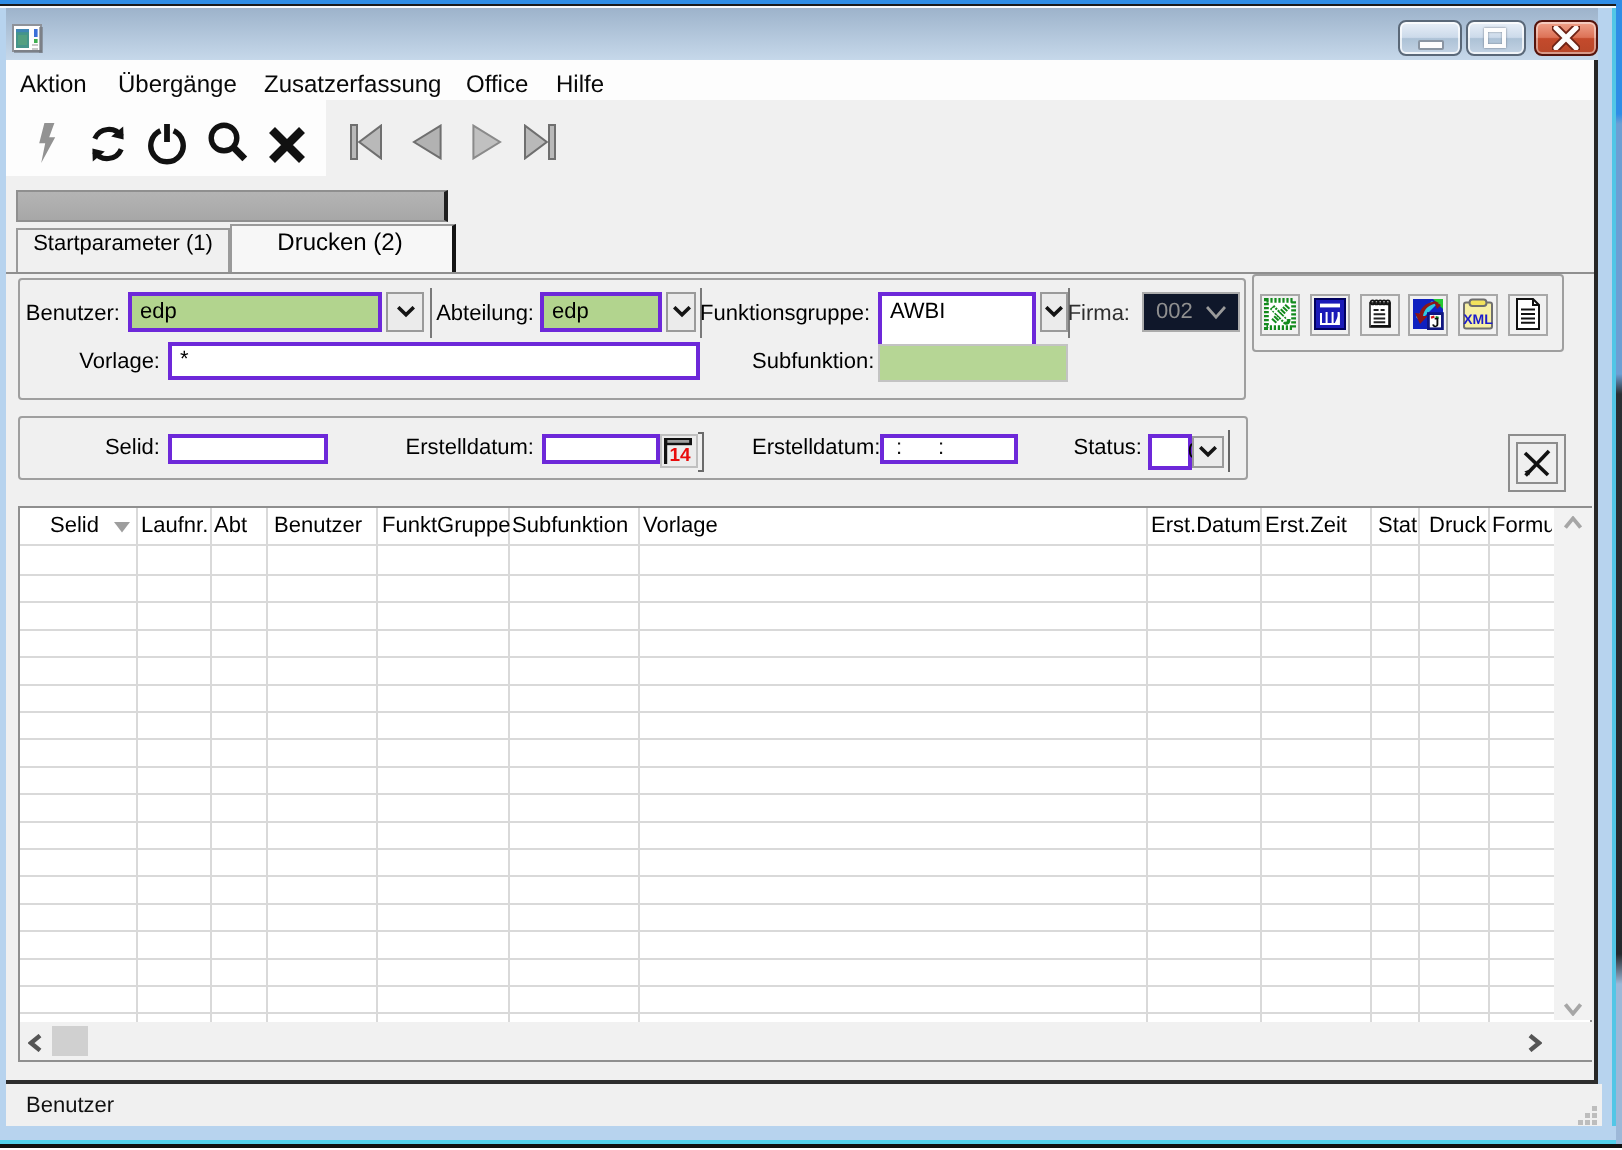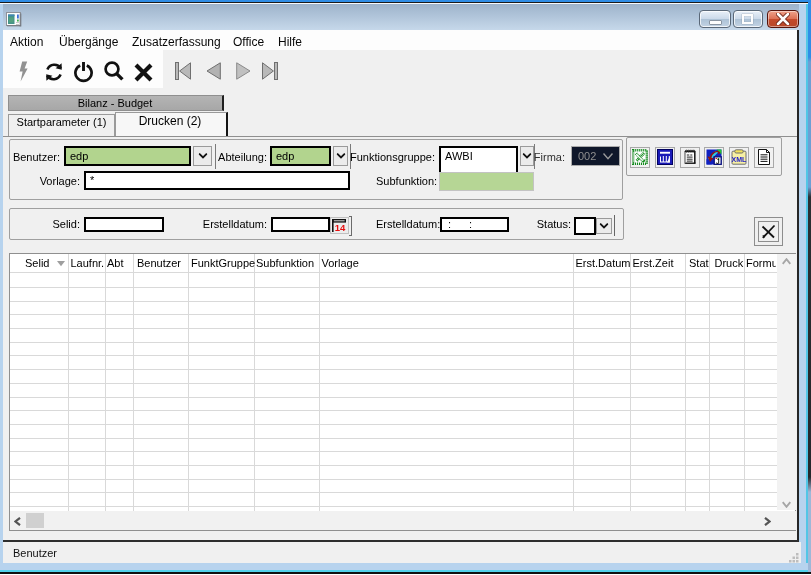--- a/index.html
+++ b/index.html
@@ -1,17 +1,17 @@
 <!DOCTYPE html>
 <html><head><meta charset="utf-8"><style>
 html,body{margin:0;padding:0;background:#fff}
 #w{position:relative;width:811px;height:575px;font-family:"Liberation Sans",sans-serif;overflow:hidden;background:#fff}
 .a{position:absolute}
 .lbl{position:absolute;font-size:11px;color:#000;text-align:right;white-space:nowrap}
-.fld{position:absolute;box-sizing:border-box;background:#fff;border:2px solid #000000;font-size:11px;color:#000}
+.fld{position:absolute;box-sizing:border-box;background:#fff;border:2px solid #6d28d9;font-size:11px;color:#000}
 .dd{position:absolute;box-sizing:border-box;background:#ebebeb;border:1px solid #9a9a9a}
 .dd svg{position:absolute;left:50%;top:50%;transform:translate(-50%,-50%)}
 .sep{position:absolute;width:1px;background:#7a7a7a}
 .gb{position:absolute;border:1px solid #9f9f9f;border-radius:2px;box-sizing:border-box}
 .ib{position:absolute;box-sizing:border-box;width:20px;height:21px;background:#f1f1f1;border:1px solid #a8a8a8}
 .vln{position:absolute;width:1px;background:#d9d9d9}
 .hdr{position:absolute;font-size:11px;color:#000;white-space:nowrap;top:257px}
 </style></head><body>
 <div id="w">
 
@@ -93,21 +93,20 @@
 </svg>
 <svg class="a" style="left:236px;top:62px" width="15" height="18" viewBox="0 0 15 18">
 <path d="M0.7 0.8 L0.7 17.2 L14 9 Z" fill="#c0c0c0" stroke="#8a8a8a"></path>
 </svg>
 <svg class="a" style="left:262px;top:62px" width="16" height="18" viewBox="0 0 16 18">
 <path d="M0.5 0.8 L0.5 17.2 L11.4 9 Z" fill="#b9b9b9" stroke="#6f6f6f"></path>
 <rect x="12.5" y="0.5" width="3" height="17" fill="#b9b9b9" stroke="#6f6f6f"></rect>
 </svg>
 
 <div class="a" style="left:8px;top:95px;width:216px;height:16px;background:linear-gradient(#b4b4b4,#a7a7a7);border:1px solid #8f8f8f;border-right:2px solid #1f1f1f;box-sizing:border-box"></div>
-<div class="a" style="left:8px;top:97px;width:214px;text-align:center;font-size:11px;color:#000">Bilanz - Budget</div>
 <div class="a" style="left:8px;top:114px;width:107px;height:22px;background:#f0f0f0;border:1px solid #9a9a9a;border-bottom:none;box-sizing:border-box"></div>
 <div class="a" style="left:8px;top:116px;width:107px;text-align:center;font-size:11px;color:#000">Startparameter (1)</div>
 <div class="a" style="left:115px;top:112px;width:113px;height:24px;background:#f7f7f7;border:1px solid #9a9a9a;border-bottom:none;border-right:2.5px solid #141414;box-sizing:border-box"></div>
 <div class="a" style="left:115px;top:114px;width:110px;text-align:center;font-size:12px;color:#000">Drucken (2)</div>
 <div class="a" style="left:3px;top:136px;width:794px;height:1px;background:#8f8f8f"></div>
 
 <div class="gb" style="left:9px;top:139px;width:614px;height:61px"></div>
 <div class="lbl" style="left:9px;top:151px;width:51px">Benutzer:</div>
 <div class="fld" style="left:64px;top:146px;width:127px;height:20px;background:#b2d48e;line-height:16px;padding-left:4px">edp</div>
 <div class="dd" style="left:193px;top:146px;width:19px;height:20px">

